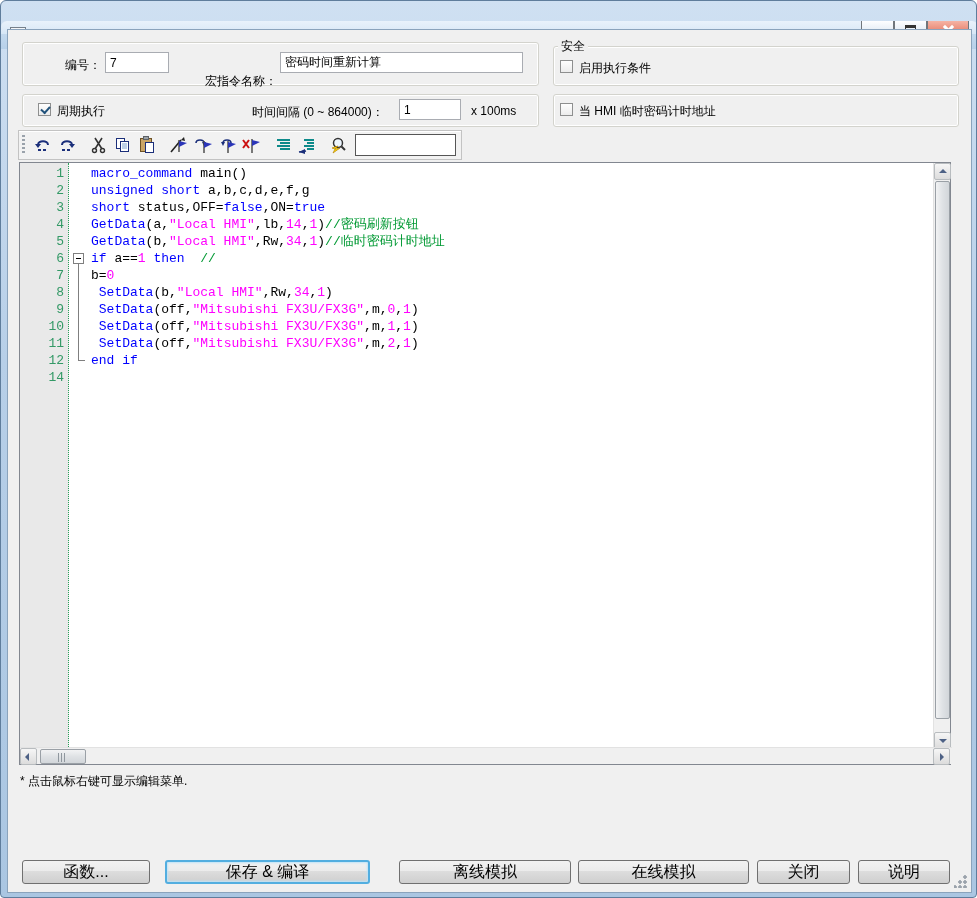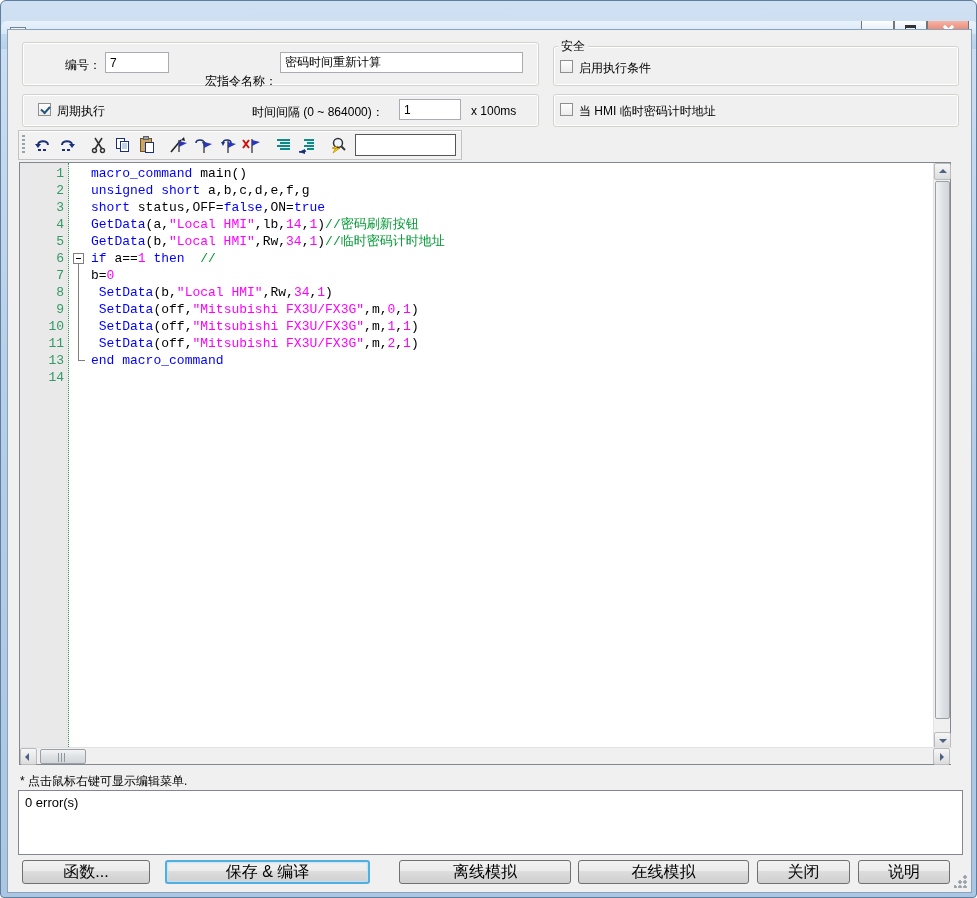--- a/index.html
+++ b/index.html
@@ -259,21 +259,21 @@
             <div class="code-row"><span class="ln">2</span><span class="fold-cell"></span><span class="code-text"><span class="tk-k">unsigned</span><span class="tk-p"> </span><span class="tk-k">short</span><span class="tk-p"> a,b,c,d,e,f,g</span></span></div>
             <div class="code-row"><span class="ln">3</span><span class="fold-cell"></span><span class="code-text"><span class="tk-k">short</span><span class="tk-p"> status,OFF=</span><span class="tk-k">false</span><span class="tk-p">,ON=</span><span class="tk-k">true</span></span></div>
             <div class="code-row"><span class="ln">4</span><span class="fold-cell"></span><span class="code-text"><span class="tk-k">GetData</span><span class="tk-p">(a,</span><span class="tk-s">"Local HMI"</span><span class="tk-p">,lb,</span><span class="tk-n">14</span><span class="tk-p">,</span><span class="tk-n">1</span><span class="tk-p">)</span><span class="tk-c">//密码刷新按钮</span></span></div>
             <div class="code-row"><span class="ln">5</span><span class="fold-cell"></span><span class="code-text"><span class="tk-k">GetData</span><span class="tk-p">(b,</span><span class="tk-s">"Local HMI"</span><span class="tk-p">,Rw,</span><span class="tk-n">34</span><span class="tk-p">,</span><span class="tk-n">1</span><span class="tk-p">)</span><span class="tk-c">//临时密码计时地址</span></span></div>
             <div class="code-row"><span class="ln">6</span><span class="fold-cell"></span><span class="code-text"><span class="tk-k">if</span><span class="tk-p"> a==</span><span class="tk-n">1</span><span class="tk-p"> </span><span class="tk-k">then</span><span class="tk-p">  </span><span class="tk-c">//</span></span></div>
             <div class="code-row"><span class="ln">7</span><span class="fold-cell"></span><span class="code-text"><span class="tk-p">b=</span><span class="tk-n">0</span></span></div>
             <div class="code-row"><span class="ln">8</span><span class="fold-cell"></span><span class="code-text"><span class="tk-p"> </span><span class="tk-k">SetData</span><span class="tk-p">(b,</span><span class="tk-s">"Local HMI"</span><span class="tk-p">,Rw,</span><span class="tk-n">34</span><span class="tk-p">,</span><span class="tk-n">1</span><span class="tk-p">)</span></span></div>
             <div class="code-row"><span class="ln">9</span><span class="fold-cell"></span><span class="code-text"><span class="tk-p"> </span><span class="tk-k">SetData</span><span class="tk-p">(off,</span><span class="tk-s">"Mitsubishi FX3U/FX3G"</span><span class="tk-p">,m,</span><span class="tk-n">0</span><span class="tk-p">,</span><span class="tk-n">1</span><span class="tk-p">)</span></span></div>
             <div class="code-row"><span class="ln">10</span><span class="fold-cell"></span><span class="code-text"><span class="tk-p"> </span><span class="tk-k">SetData</span><span class="tk-p">(off,</span><span class="tk-s">"Mitsubishi FX3U/FX3G"</span><span class="tk-p">,m,</span><span class="tk-n">1</span><span class="tk-p">,</span><span class="tk-n">1</span><span class="tk-p">)</span></span></div>
             <div class="code-row"><span class="ln">11</span><span class="fold-cell"></span><span class="code-text"><span class="tk-p"> </span><span class="tk-k">SetData</span><span class="tk-p">(off,</span><span class="tk-s">"Mitsubishi FX3U/FX3G"</span><span class="tk-p">,m,</span><span class="tk-n">2</span><span class="tk-p">,</span><span class="tk-n">1</span><span class="tk-p">)</span></span></div>
-            <div class="code-row"><span class="ln">13</span><span class="fold-cell"></span><span class="code-text"><span class="tk-k">end</span><span class="tk-p"> </span><span class="tk-k">macro_command</span></span></div>
+            <div class="code-row"><span class="ln">12</span><span class="fold-cell"></span><span class="code-text"><span class="tk-k">end</span><span class="tk-p"> </span><span class="tk-k">if</span></span></div>
             <div class="code-row"><span class="ln">14</span><span class="fold-cell"></span><span class="code-text"></span></div>
           </div>
         <div class="fold-box" id="foldBox" style="left: 53px; top: 90px;"></div>
         <div class="fold-vline" id="foldV" style="left: 58px; top: 101px; height: 96px;"></div>
         <div class="fold-hline" id="foldH" style="left: 58px; top: 197px; width: 7px;"></div>
       </div>
 
       <div class="vscroll">
         <div class="sbtn" style="left:0;top:0;">
             <div class="arr up"></div>
@@ -290,23 +290,20 @@
           </div>
         <div class="hthumb"></div>
         <div class="sbtn" style="left:913px;top:0;">
             <div class="arr right"></div>
           </div>
       </div>
     </div>
 
     <div class="hint">* 点击鼠标右键可显示编辑菜单.</div>
 
-    <div class="statusbox">
-      <span>0 error(s)</span>
-    </div>
 
     <div id="btnRow">
         <div class="btn" style="left: 14px; width: 128px;">函数...</div>
         <div class="btn default" style="left: 157px; width: 205px;">保存 &amp; 编译</div>
         <div class="btn" style="left: 391px; width: 172px;">离线模拟</div>
         <div class="btn" style="left: 570px; width: 171px;">在线模拟</div>
         <div class="btn" style="left: 749px; width: 93px;">关闭</div>
         <div class="btn" style="left: 850px; width: 92px;">说明</div>
       </div>
 

